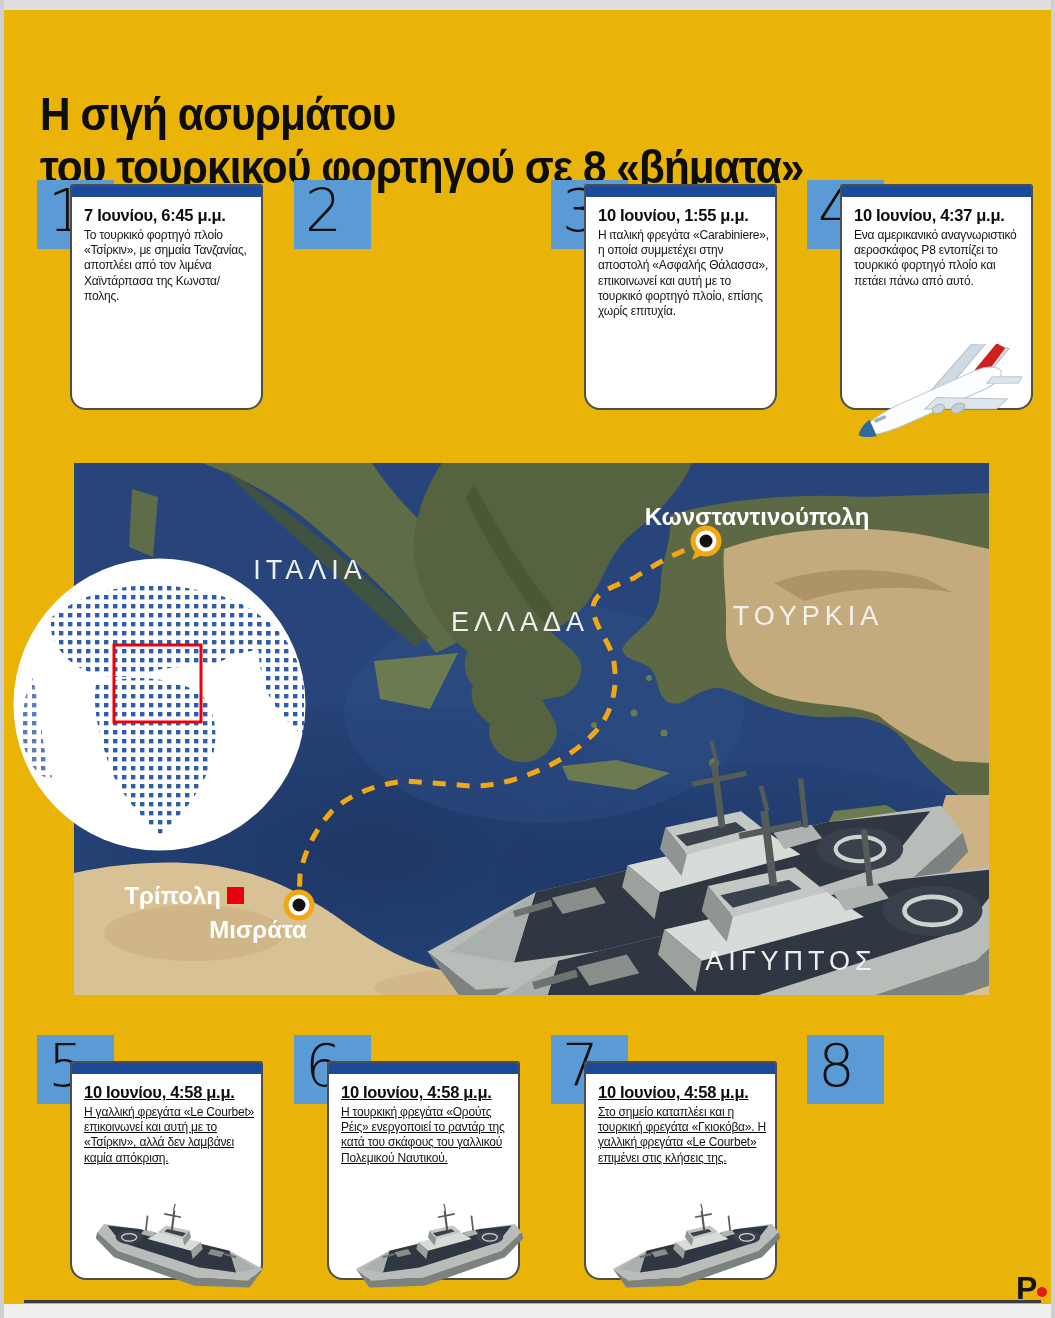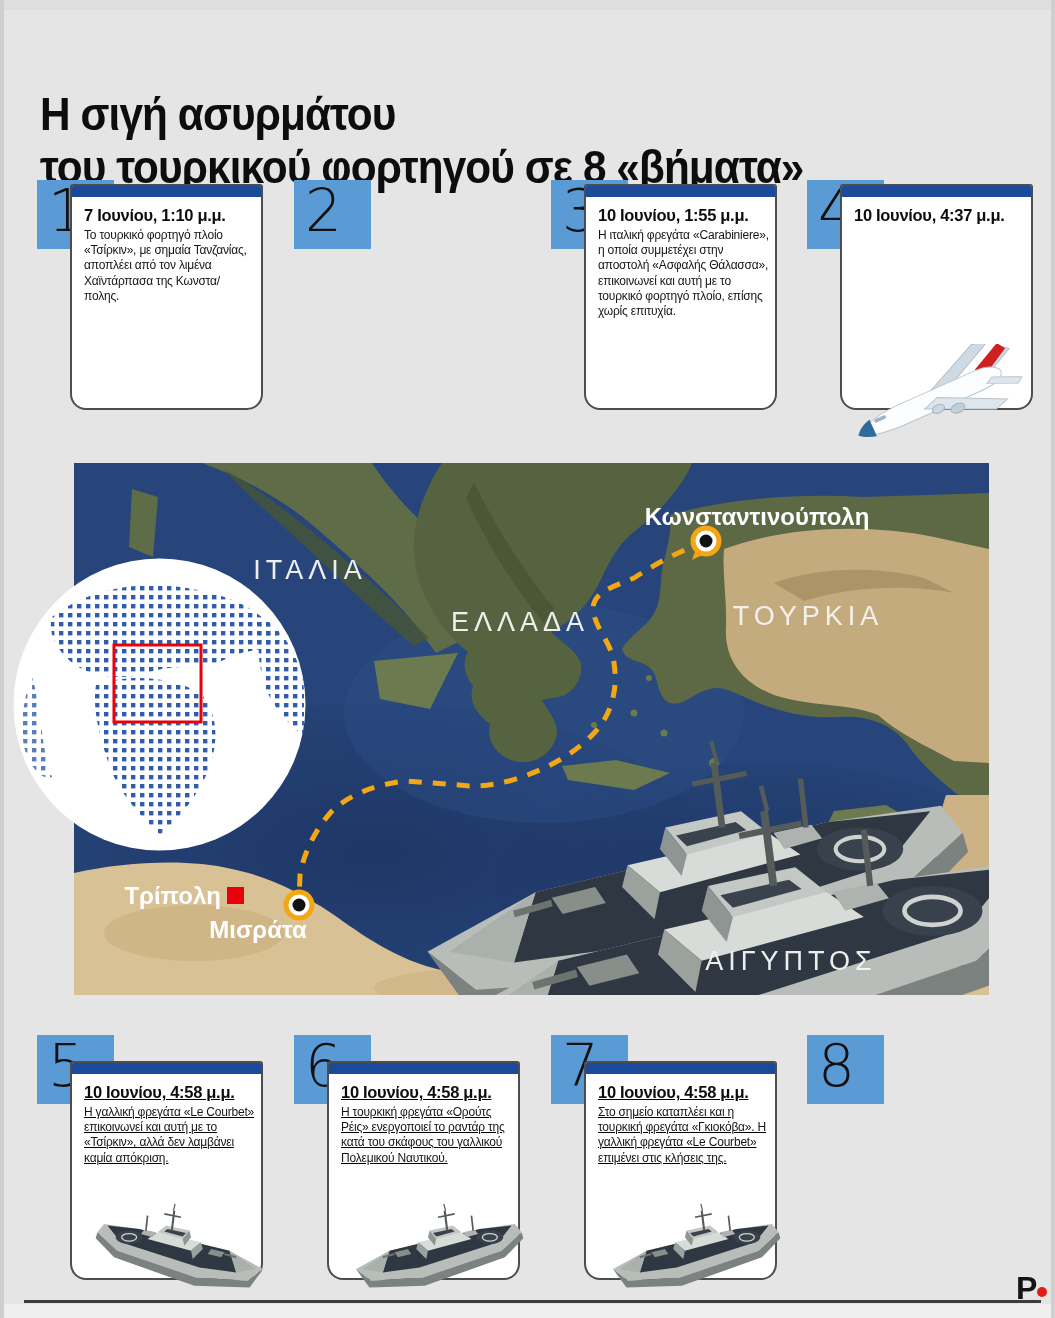--- a/index.html
+++ b/index.html
@@ -1,17 +1,17 @@
 <!DOCTYPE html>
 <html><head>
 <meta charset="utf-8">
 <style>
   html,body{margin:0;padding:0;}
   body{background:#cfcfcf;font-family:"Liberation Sans","DejaVu Sans",sans-serif;}
-  #page{position:relative;width:1047px;height:1318px;background:#e5e5e5;overflow:hidden;margin:0 auto;}
+  #page{position:relative;width:1047px;height:1318px;background:#eab308;overflow:hidden;margin:0 auto;}
   #topstrip{position:absolute;left:0;top:0;width:1055px;height:10px;background:#dedede;}
   #botstrip{position:absolute;left:0;top:1304px;width:1055px;height:14px;background:#efefef;}
 
   
   .title{position:absolute;left:36px;top:66px;color:#0d0d0d;font-weight:bold;}
   .title .tline{display:block;font-size:47px;line-height:53px;letter-spacing:-1px;transform:scaleX(.9);transform-origin:left;white-space:nowrap;}
 
   
   .step{position:absolute;width:232px;height:240px;}
   .step.c1{left:33px;}  .step.c2{left:290px;} .step.c3{left:547px;} .step.c4{left:803px;}
@@ -89,21 +89,21 @@
 
   <h1 class="title">
     <span class="tline">Η σιγή ασυρμάτου</span>
     <span class="tline">του τουρκικού φορτηγού σε 8 «βήματα»</span>
   </h1>
 
   <div class="step row1 c1">
     <div class="step-num">1</div>
     <div class="card">
       <div class="card-bar"></div>
-      <div class="card-heading">7 Ιουνίου, 1:10 μ.μ.</div>
+      <div class="card-heading">7 Ιουνίου, 6:45 μ.μ.</div>
       <div class="card-text">Το τουρκικό φορτηγό πλοίο «Τσίρκιν», με σημαία Τανζανίας, αποπλέει από τον λιμένα Χαϊντάρπασα της Κωνστα/πολης.</div>
     </div>
   </div>
 
   <div class="step row1 c2">
     <div class="step-num">2</div>
   </div>
 
   <div class="step row1 c3">
     <div class="step-num">3</div>
@@ -112,20 +112,21 @@
       <div class="card-heading">10 Ιουνίου, 1:55 μ.μ.</div>
       <div class="card-text">Η ιταλική φρεγάτα «Carabiniere», η οποία συμμετέχει στην αποστολή «Ασφαλής Θάλασσα», επικοινωνεί και αυτή με το τουρκικό φορτηγό πλοίο, επίσης χωρίς επιτυχία.</div>
     </div>
   </div>
 
   <div class="step row1 c4">
     <div class="step-num">4</div>
     <div class="card">
       <div class="card-bar"></div>
       <div class="card-heading">10 Ιουνίου, 4:37 μ.μ.</div>
+      <div class="card-text">Ενα αμερικανικό αναγνωριστικό αεροσκάφος P8 εντοπίζει το τουρκικό φορτηγό πλοίο και πετάει πάνω από αυτό.</div>
     </div>
     <svg class="step-icon icon-plane" viewBox="0 0 200 90">
       <g transform="rotate(-24 100 45)">
           <use href="#plane"></use>
         </g>
     </svg>
   </div>
 
   <div id="map">
     <svg viewBox="0 0 915 532" width="915" height="532">

